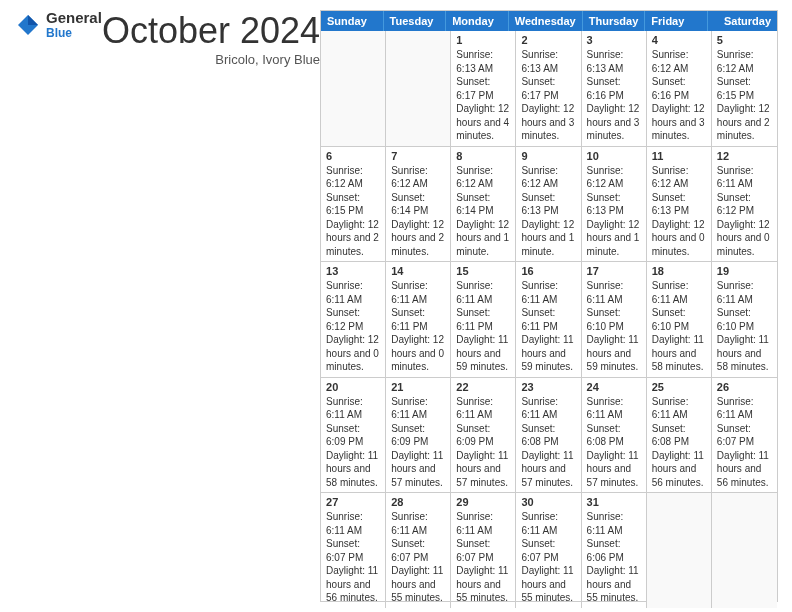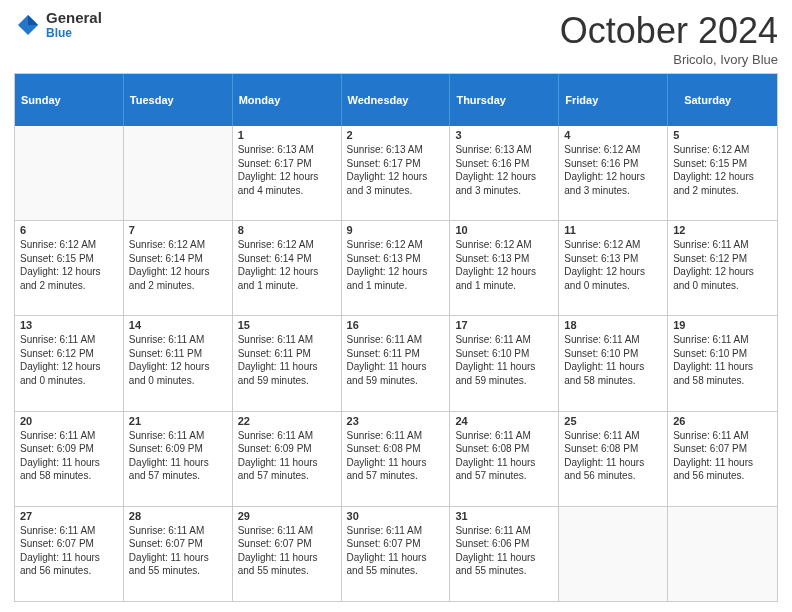--- a/index.html
+++ b/index.html
@@ -8,21 +8,20 @@
       background: #fff;
       width: 792px;
       height: 612px;
       overflow: hidden;
     }
     .page {
       width: 792px;
       height: 612px;
       padding: 10px 14px 10px 14px;
       display: flex;
-      flex-direction: column;
     }
     .header {
       display: flex;
       justify-content: space-between;
       align-items: flex-start;
       margin-bottom: 6px;
     }
     .logo {
       display: flex;
       align-items: center;
@@ -67,21 +66,21 @@
     }
     .cal-header {
       display: grid;
       grid-template-columns: repeat(7, 1fr);
       background: #2277cc;
     }
     .cal-header-cell {
       color: #fff;
       font-size: 11px;
       font-weight: bold;
-      padding: 20px 6px;
+      padding: 4px 6px;
       text-align: left;
       border-right: 1px solid #4499dd;
     }
     .cal-header-cell:last-child {
       border-right: none;
       margin-left: 10px;
     }
     .cal-body {
       flex: 1;
       display: flex;

